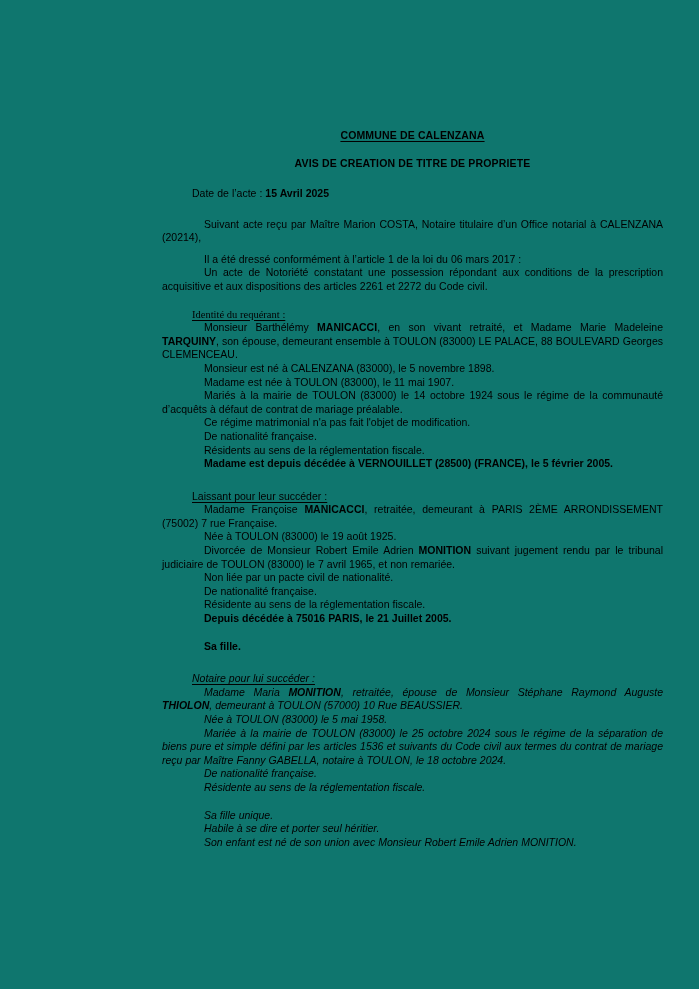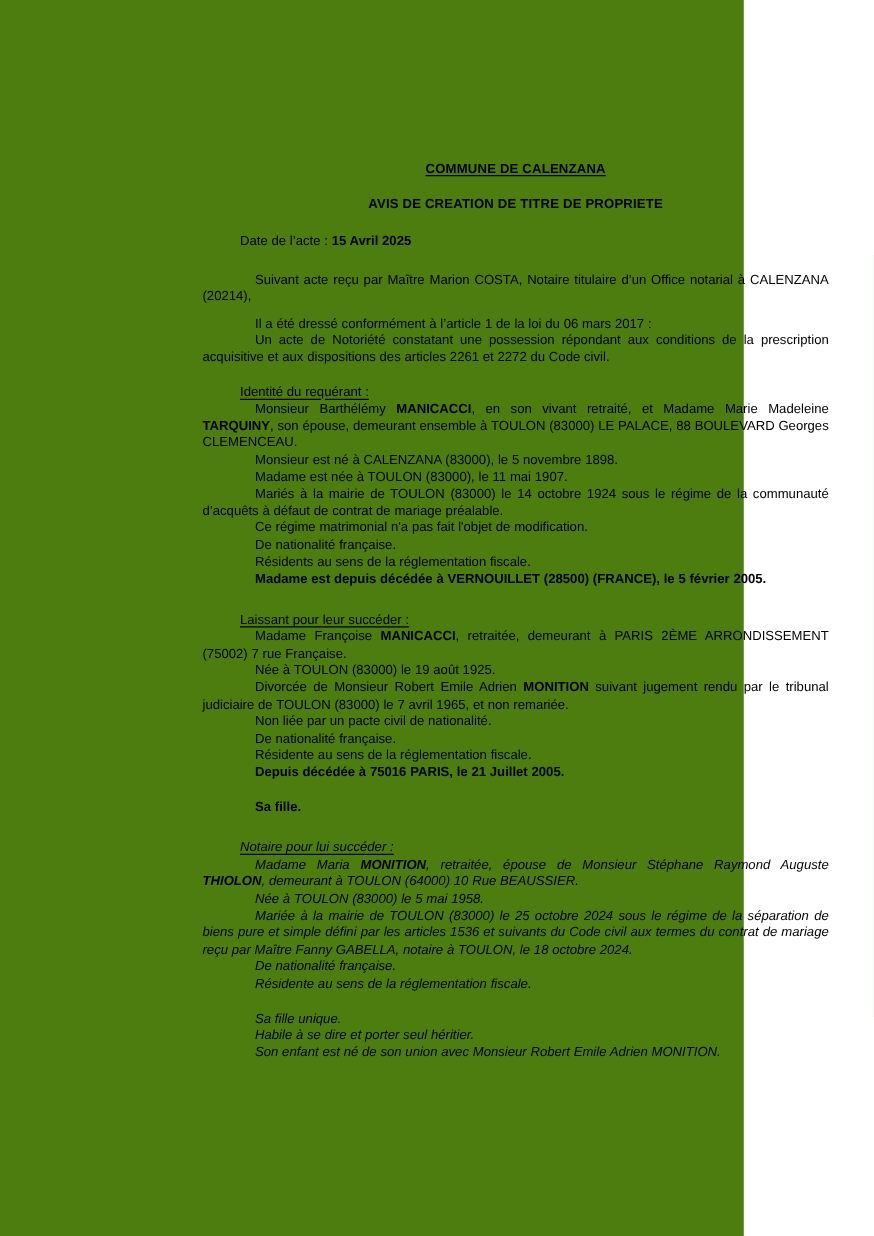--- a/index.html
+++ b/index.html
@@ -9,23 +9,23 @@
   }
   body {
     width: 699px;
     height: 989px;
     font-family: "Liberation Sans", sans-serif;
     color: #000000;
     -webkit-font-smoothing: none;
   }
   .page {
     position: relative;
-    width: 595px;
+    width: 699px;
     height: 989px;
-    background: #4d7c0f;
+    background: #0f766e;
     box-sizing: border-box;
   }
   .content {
     position: absolute;
     left: 162px;
     top: 128px;
     width: 501px;
   }
   .doc-title,
   .doc-subtitle {
@@ -50,21 +50,21 @@
     line-height: 13.6px;
     text-align: justify;
     text-justify: inter-word;
     word-spacing: 0.1px;
   }
   p.line.nojust { text-align: left; }
   .indent { text-indent: 42px; }
   .indent-sm { text-indent: 30px; }
   b, .b { font-weight: bold; }
   .serif-head {
-    font-family: Liberation Sans, sans-serif;
+    font-family: Liberation Serif, serif;
     font-size: 12px;
     line-height: 14px;
     text-decoration: underline;
     text-underline-offset: 2px;
   }
   .sec-head {
     font-size: 10.5px;
     line-height: 14px;
     text-decoration: underline;
     text-underline-offset: 2px;
@@ -128,21 +128,21 @@
     <p class="line nojust indent b">Depuis décédée à 75016 PARIS, le 21 Juillet 2005.</p>
 
     <div class="spacer-sm"></div>
 
     <p class="line nojust indent b">Sa fille.</p>
 
     <div class="spacer-lg"></div>
 
     <p class="line nojust indent-sm ital-head">Notaire pour lui succéder :</p>
 
-    <p class="line indent ital"><span>Madame Maria </span><b>MONITION</b><span>, retraitée, épouse de Monsieur Stéphane Raymond Auguste </span><b>THIOLON</b><span>, demeurant à TOULON (64000) 10 Rue BEAUSSIER.</span></p>
+    <p class="line indent ital"><span>Madame Maria </span><b>MONITION</b><span>, retraitée, épouse de Monsieur Stéphane Raymond Auguste </span><b>THIOLON</b><span>, demeurant à TOULON (57000) 10 Rue BEAUSSIER.</span></p>
 
     <p class="line nojust indent ital">Née à TOULON (83000) le 5 mai 1958.</p>
     <p class="line indent ital">Mariée à la mairie de TOULON (83000) le 25 octobre 2024 sous le régime de la séparation de biens pure et simple défini par les articles 1536 et suivants du Code civil aux termes du contrat de mariage reçu par Maître Fanny  GABELLA, notaire à TOULON, le 18 octobre 2024.</p>
     <p class="line nojust indent ital">De nationalité française.</p>
     <p class="line nojust indent ital">Résidente au sens de la réglementation fiscale.</p>
 
     <div class="spacer-sm"></div>
 
     <p class="line nojust indent ital">Sa fille unique.</p>
     <p class="line nojust indent ital">Habile à se dire et porter seul héritier.</p>

